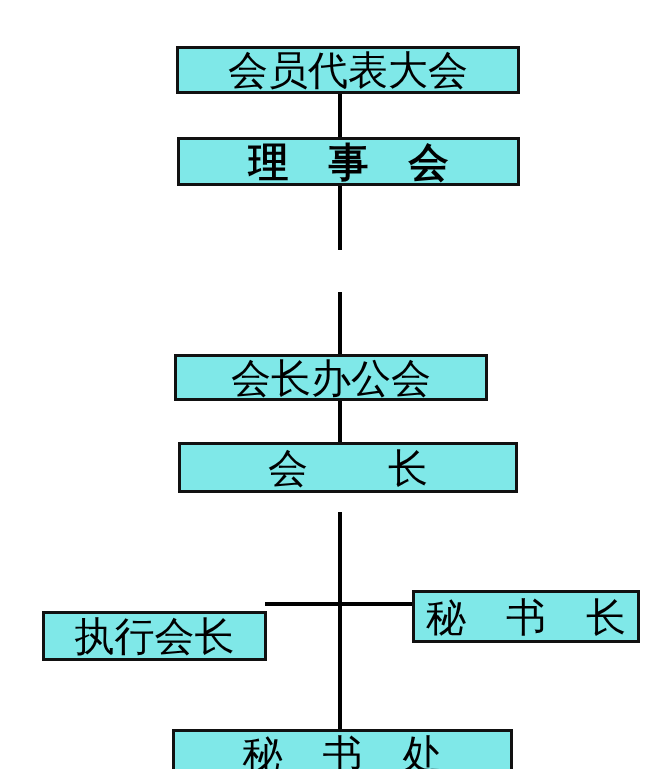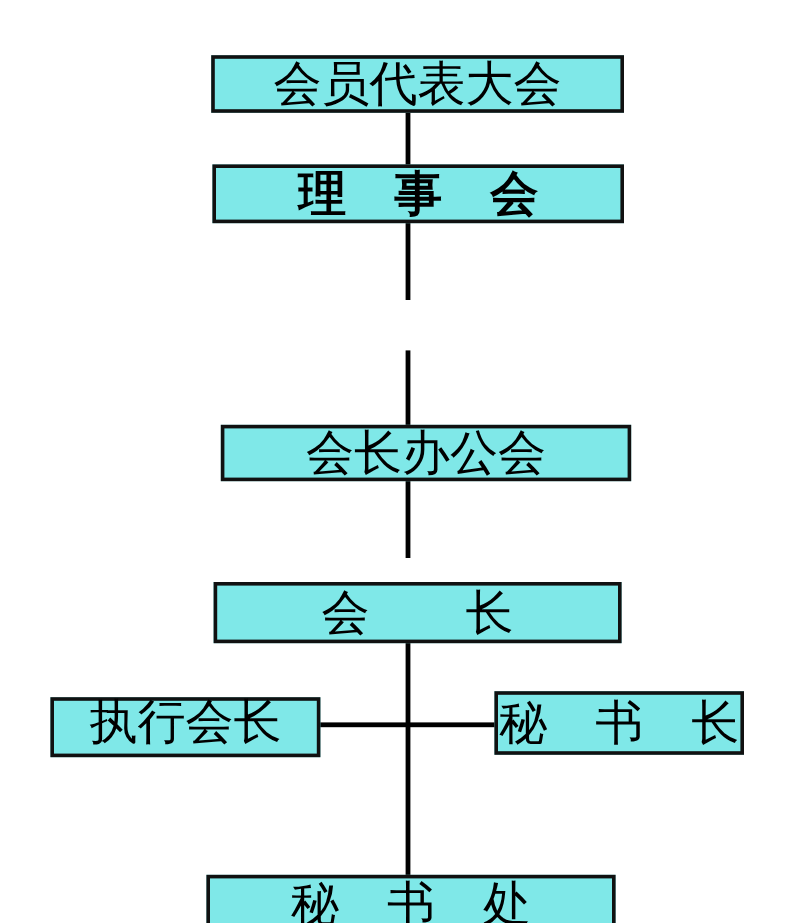--- a/index.html
+++ b/index.html
@@ -34,24 +34,24 @@
   }
   .line {
     position: absolute;
     background: var(--connector, #000000);
     z-index: 1;
   }
   
   #box-member-congress   { left:176px; top:20px;  width:344px; height:48px; }
   #box-council           { left:177px; top:111px; width:343px; height:49px;font-weight:bold; }
   #box-standing-council  { left:176px; top:222px; width:342px; height:46px; }
-  #box-president-office  { left:184px; top:328px; width:342px; height:47px; }
-  #box-president         { left:178px; top:459px; width:340px; height:51px; }
-  #box-executive-president { left:42px;  top:555px; width:225px; height:50px;font-family:Liberation Mono, monospace; }
-  #box-secretary-general { left:412px; top:550px; width:208px; height:53px; }
+  #box-president-office  { left:174px; top:328px; width:314px; height:47px; }
+  #box-president         { left:178px; top:416px; width:340px; height:51px; }
+  #box-executive-president { left:42px;  top:585px; width:225px; height:50px; }
+  #box-secretary-general { left:412px; top:564px; width:228px; height:53px; }
   #box-secretariat       { left:172px; top:703px; width:341px; height:49px; }
   
   #line-1 { left:338px; top:66px;  width:4px; height:47px; }
   #line-2 { left:338px; top:158px; width:4px; height:66px; }
   #line-3 { left:338px; top:266px; width:4px; height:64px; }
   #line-4 { left:338px; top:373px; width:4px; height:66px; }
   #line-5 { left:338px; top:486px; width:4px; height:219px; }
   #line-h { left:265px; top:576px; width:149px; height:4px; }
 </style>
 </head>

